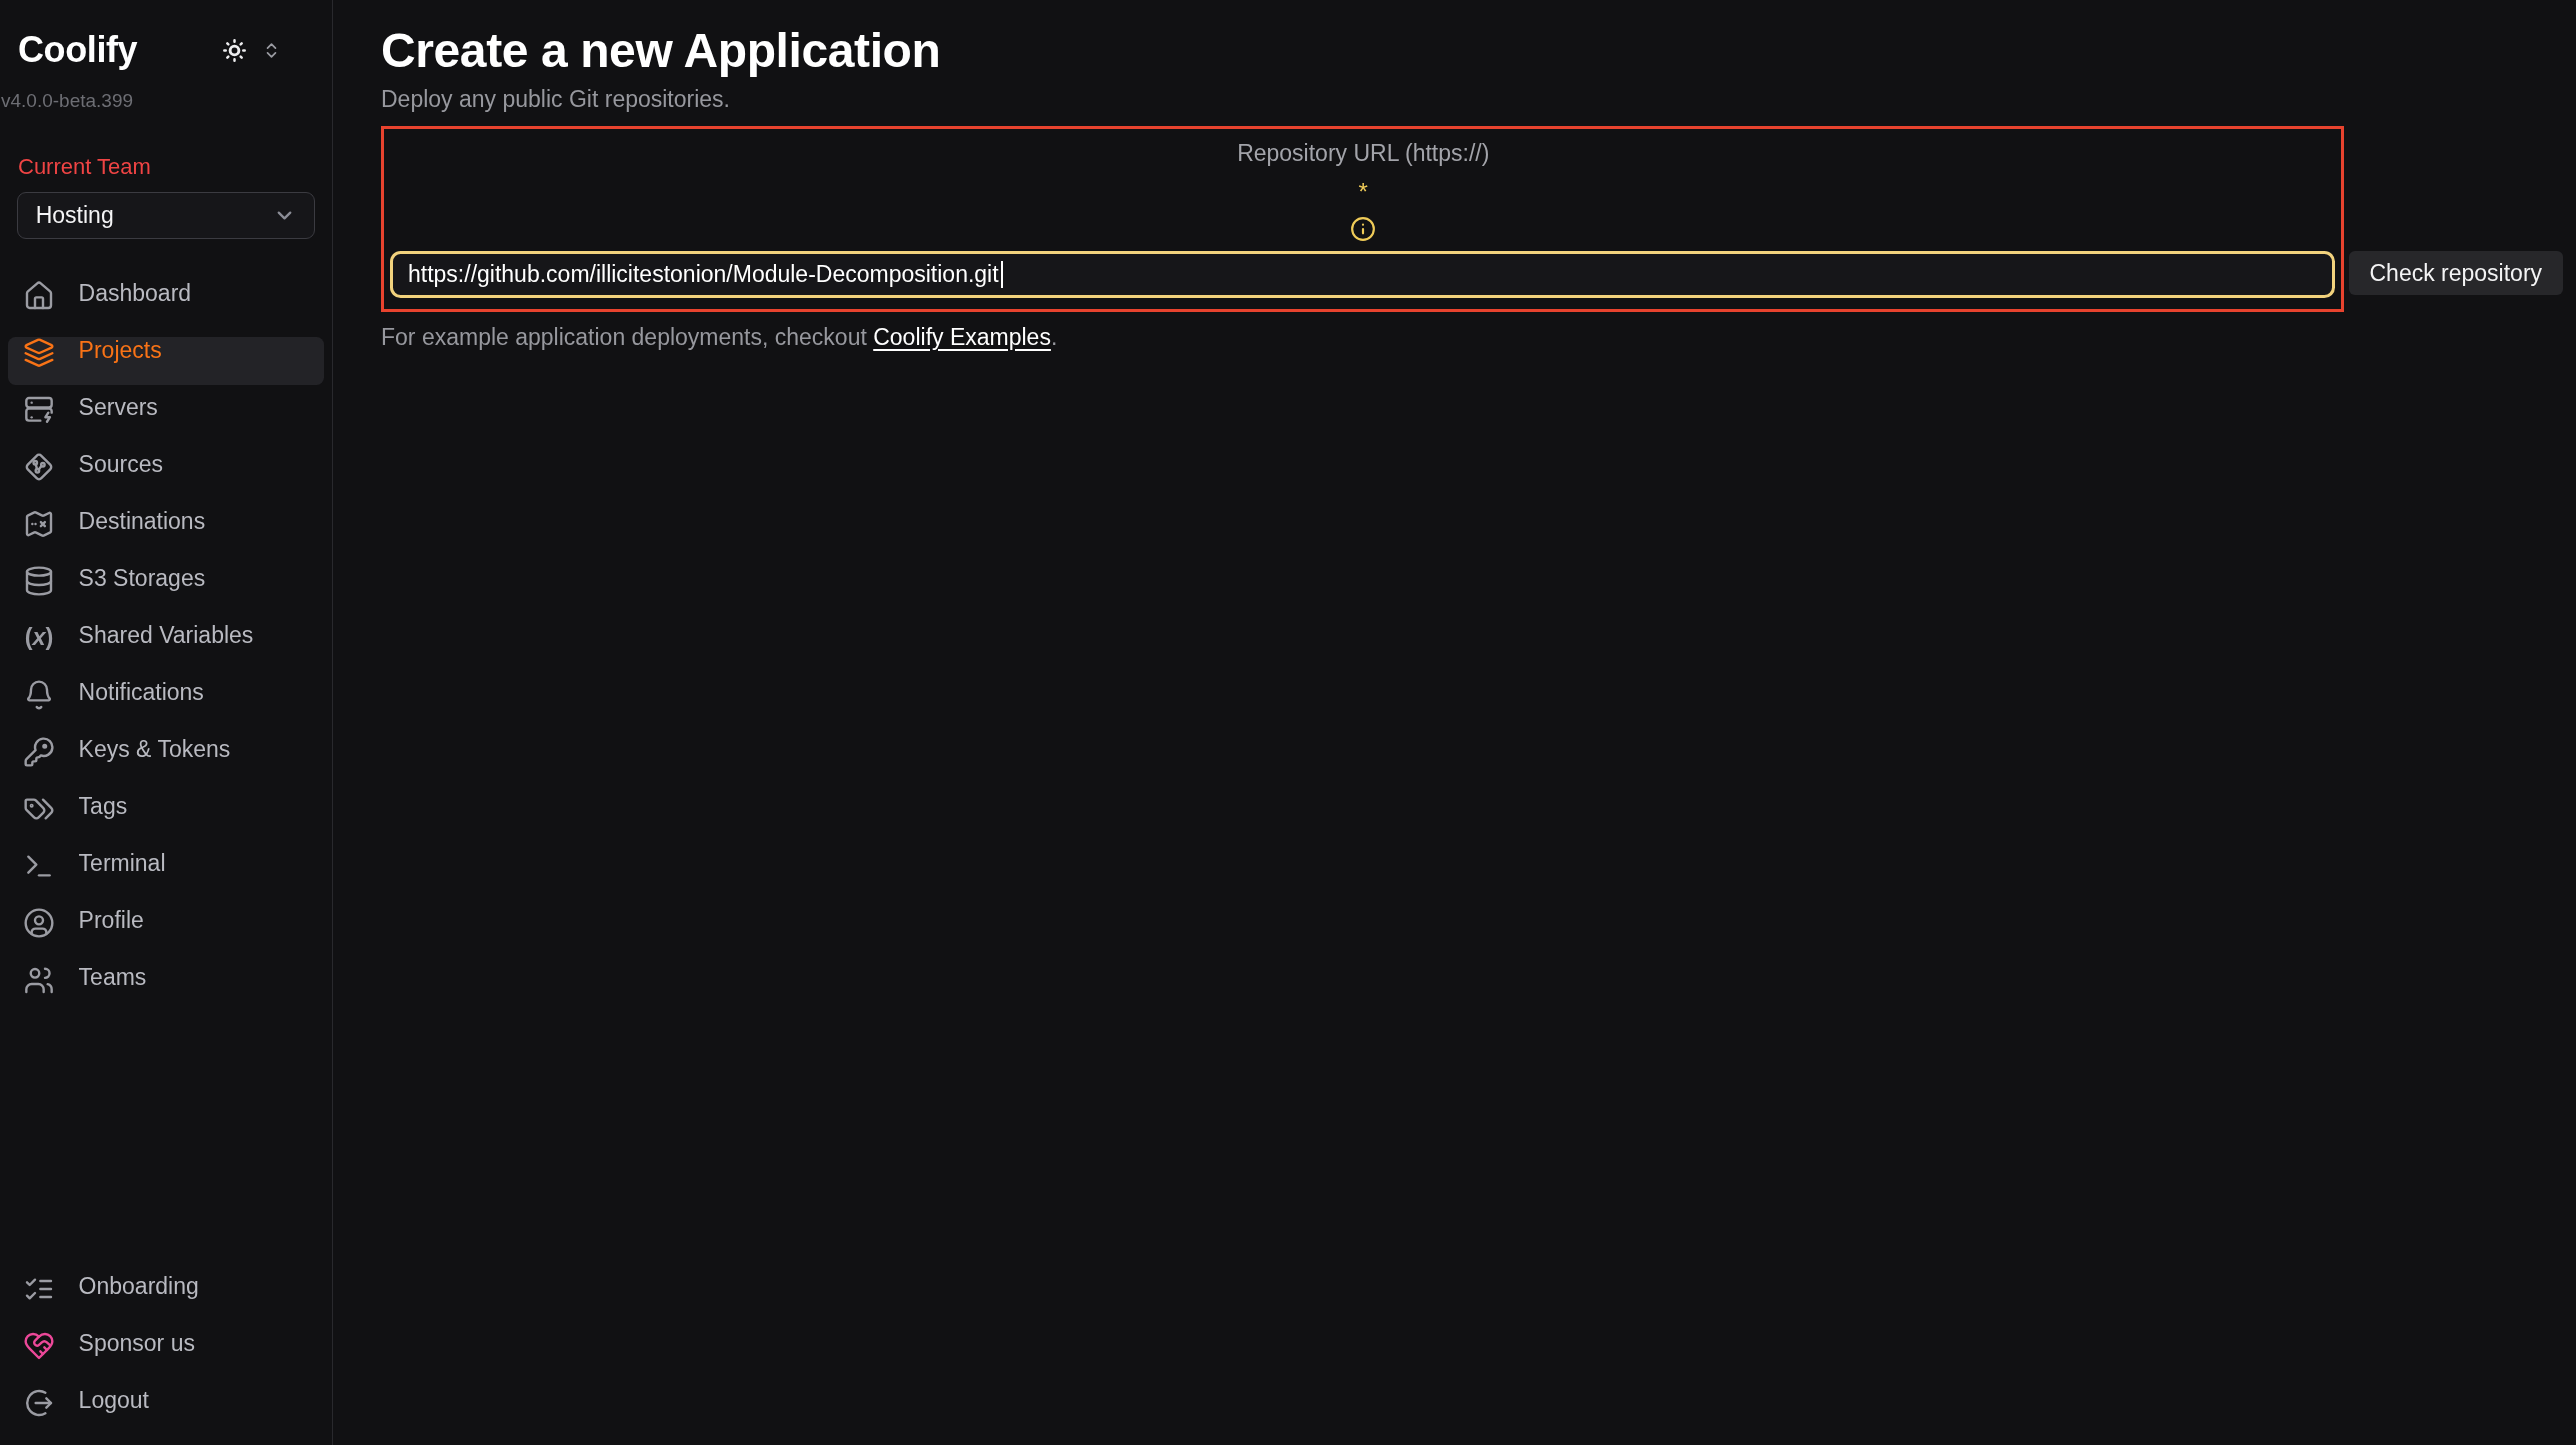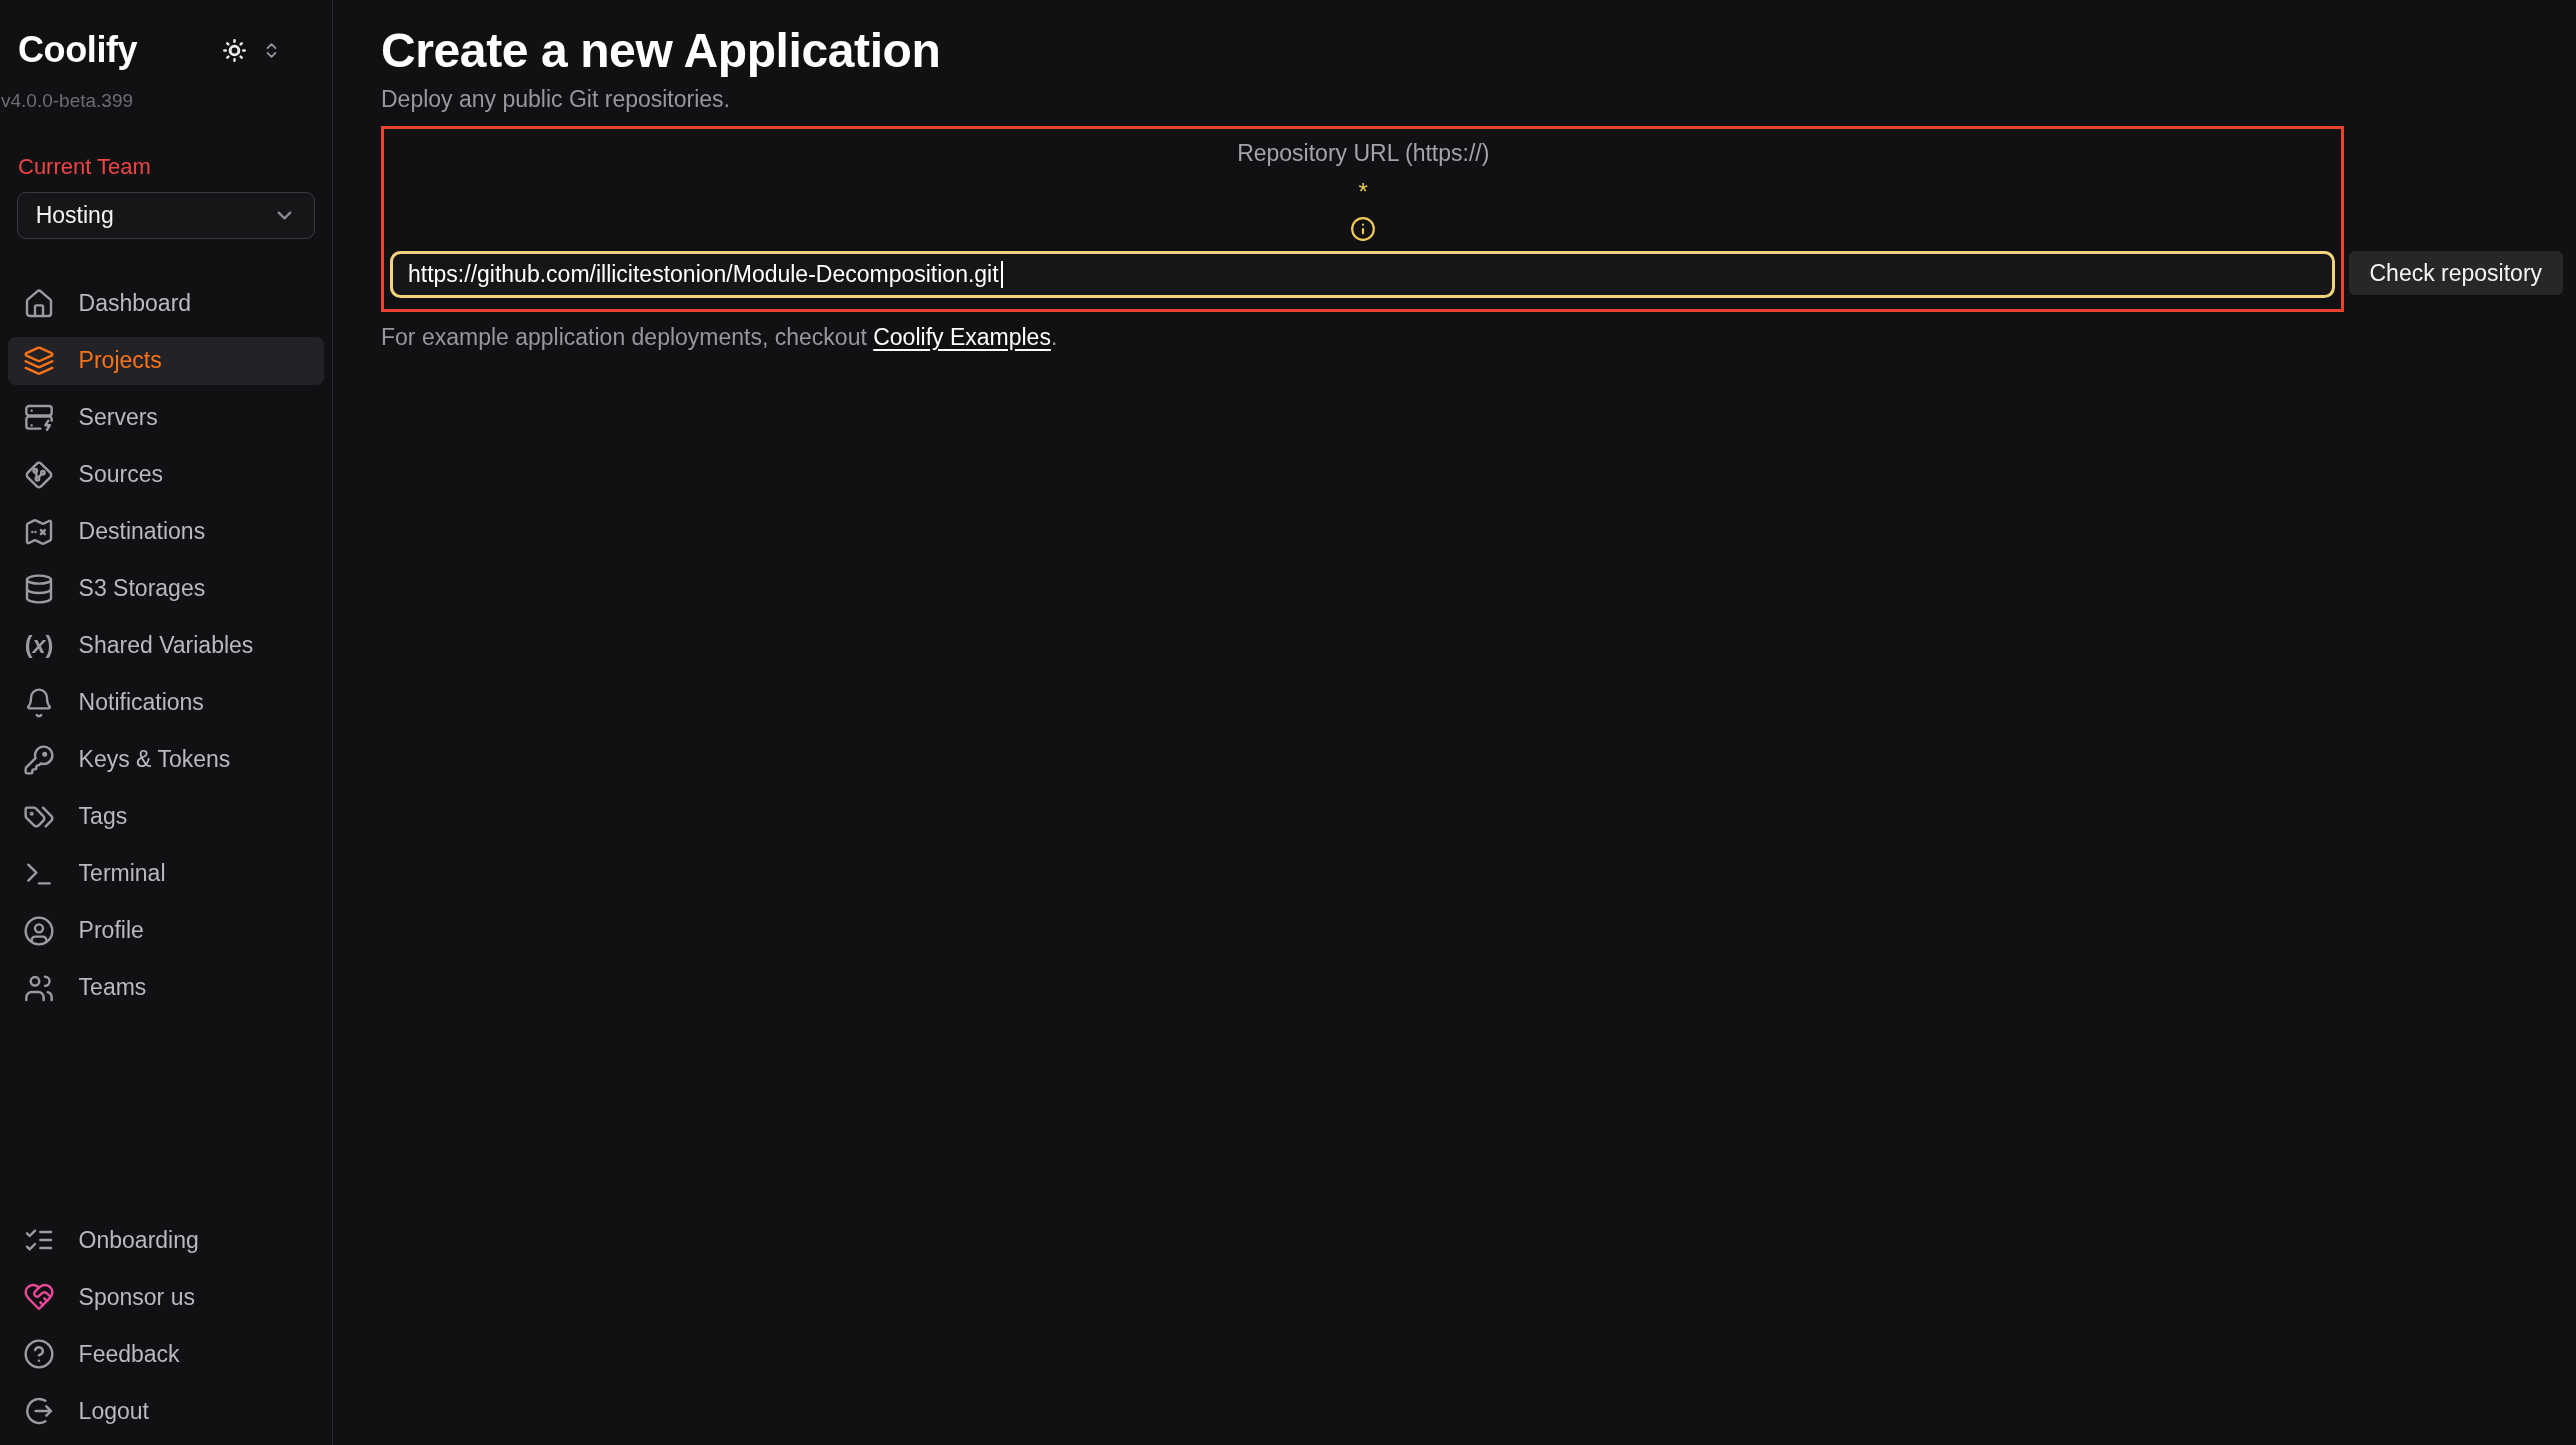--- a/index.html
+++ b/index.html
@@ -32,21 +32,21 @@
     background:#161619; border:1.5px solid #3b3b41; border-radius:9px;
     display:flex; align-items:center; padding:0 18px;
     font-size:23px; color:#f4f4f5; cursor:pointer; width:auto;
   }
   .team-select .chev { margin-left:auto; width:23px; height:23px; color:#8b8d96; }
 
   .nav { list-style:none; display:flex; flex-direction:column; gap:9px; padding:0 7.6px; margin-top:41px; }
   .nav.bottom { margin-top:auto; }
   .nav-item {
     height:48px; border-radius:7.6px;
-    display:flex; align-items:center; gap:24px;
+    display:flex; align-items:flex-start; gap:24px;
     padding:0 15px; font-size:23px; color:#b9bac1; cursor:pointer;
   }
   .nav-item .icon { width:32px; height:32px; color:#9b9ca3; flex:none; }
   .nav-item.active { background:#232327; }
   .nav-item.active, .nav-item.active .icon { color:#f97316; }
   .icon.pink { color:#ec4899; }
   .icon.vars { display:flex; align-items:center; justify-content:center;
     font-size:23.5px; font-weight:700; letter-spacing:-0.8px; }
   .icon.vars i { font-style:italic; padding:0 0.8px; }
 
@@ -255,30 +255,20 @@
     <li class="nav-item" data-name="sidebar-item-sponsor-us">
       <span class="icon pink" data-name="heart-handshake-icon">
           <svg viewBox="0 0 24 24" fill="none" stroke="currentColor" stroke-width="1.8" stroke-linecap="round" stroke-linejoin="round">
             <path d="M19 14c1.49-1.46 3-3.21 3-5.5A5.5 5.5 0 0 0 16.5 3c-1.76 0-3 .5-4.5 2-1.5-1.5-2.74-2-4.5-2A5.5 5.5 0 0 0 2 8.5c0 2.29 1.51 4.04 3 5.5l7 7Z"></path>
             <path d="M12 5 9.04 7.96a2.17 2.17 0 0 0 0 3.08c.82.82 2.13.85 3 .07l2.07-1.9a2.82 2.82 0 0 1 3.79 0l2.1 1.89"></path>
             <path d="m18 15-2-2"></path>
             <path d="m15 18-2-2"></path>
           </svg>
         </span>
       <span data-name="sidebar-item-label">Sponsor us</span>
-    </li>
-    <li class="nav-item" data-name="sidebar-item-feedback">
-      <span class="icon" data-name="help-circle-icon">
-          <svg viewBox="0 0 24 24" fill="none" stroke="currentColor" stroke-width="1.8" stroke-linecap="round" stroke-linejoin="round">
-            <circle cx="12" cy="12" r="10"></circle>
-            <path d="M9.09 9a3 3 0 0 1 5.83 1c0 2-3 3-3 3"></path>
-            <path d="M12 17h.01"></path>
-          </svg>
-        </span>
-      <span data-name="sidebar-item-label">Feedback</span>
     </li>
     <li class="nav-item" data-name="sidebar-item-logout">
       <span class="icon" data-name="logout-icon">
           <svg viewBox="0 0 24 24" fill="none" stroke="currentColor" stroke-width="1.8" stroke-linecap="round" stroke-linejoin="round">
             <path d="M16.8 4.3A9 9 0 1 0 16.8 19.7"></path>
             <path d="M9.5 12H21"></path>
             <path d="m17.5 8.5 3.5 3.5-3.5 3.5"></path>
           </svg>
         </span>
       <span data-name="sidebar-item-label">Logout</span>

